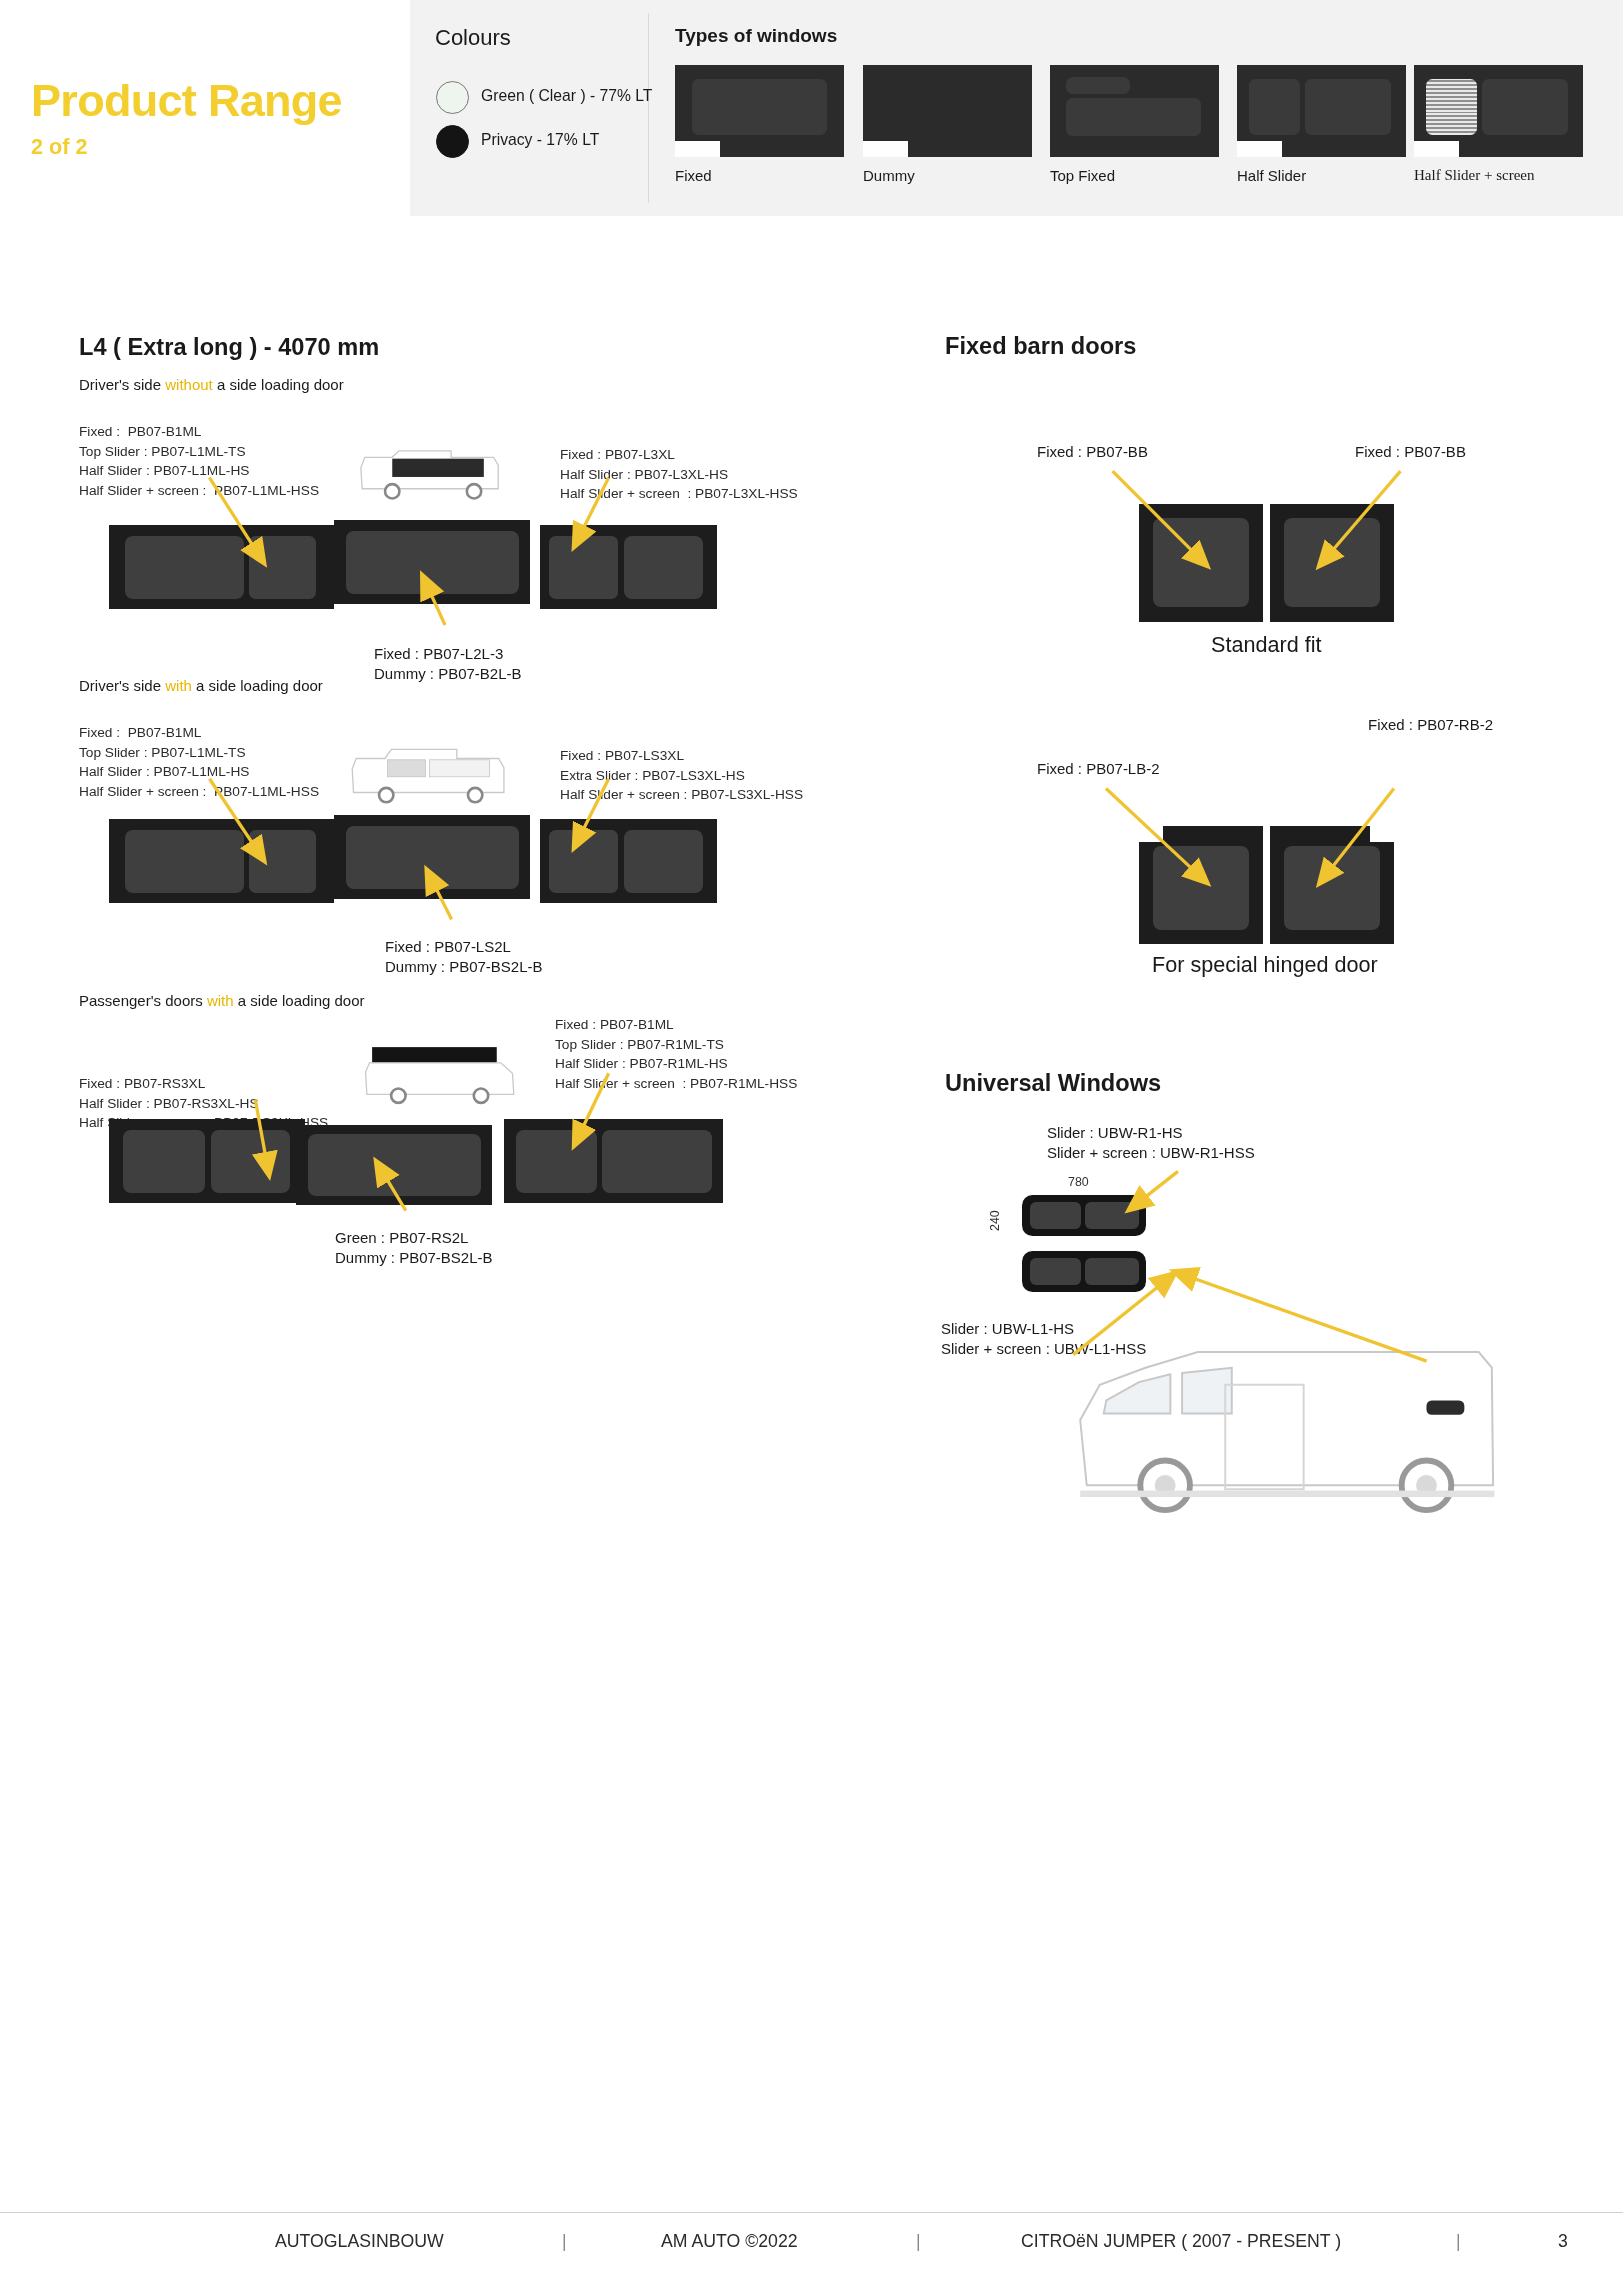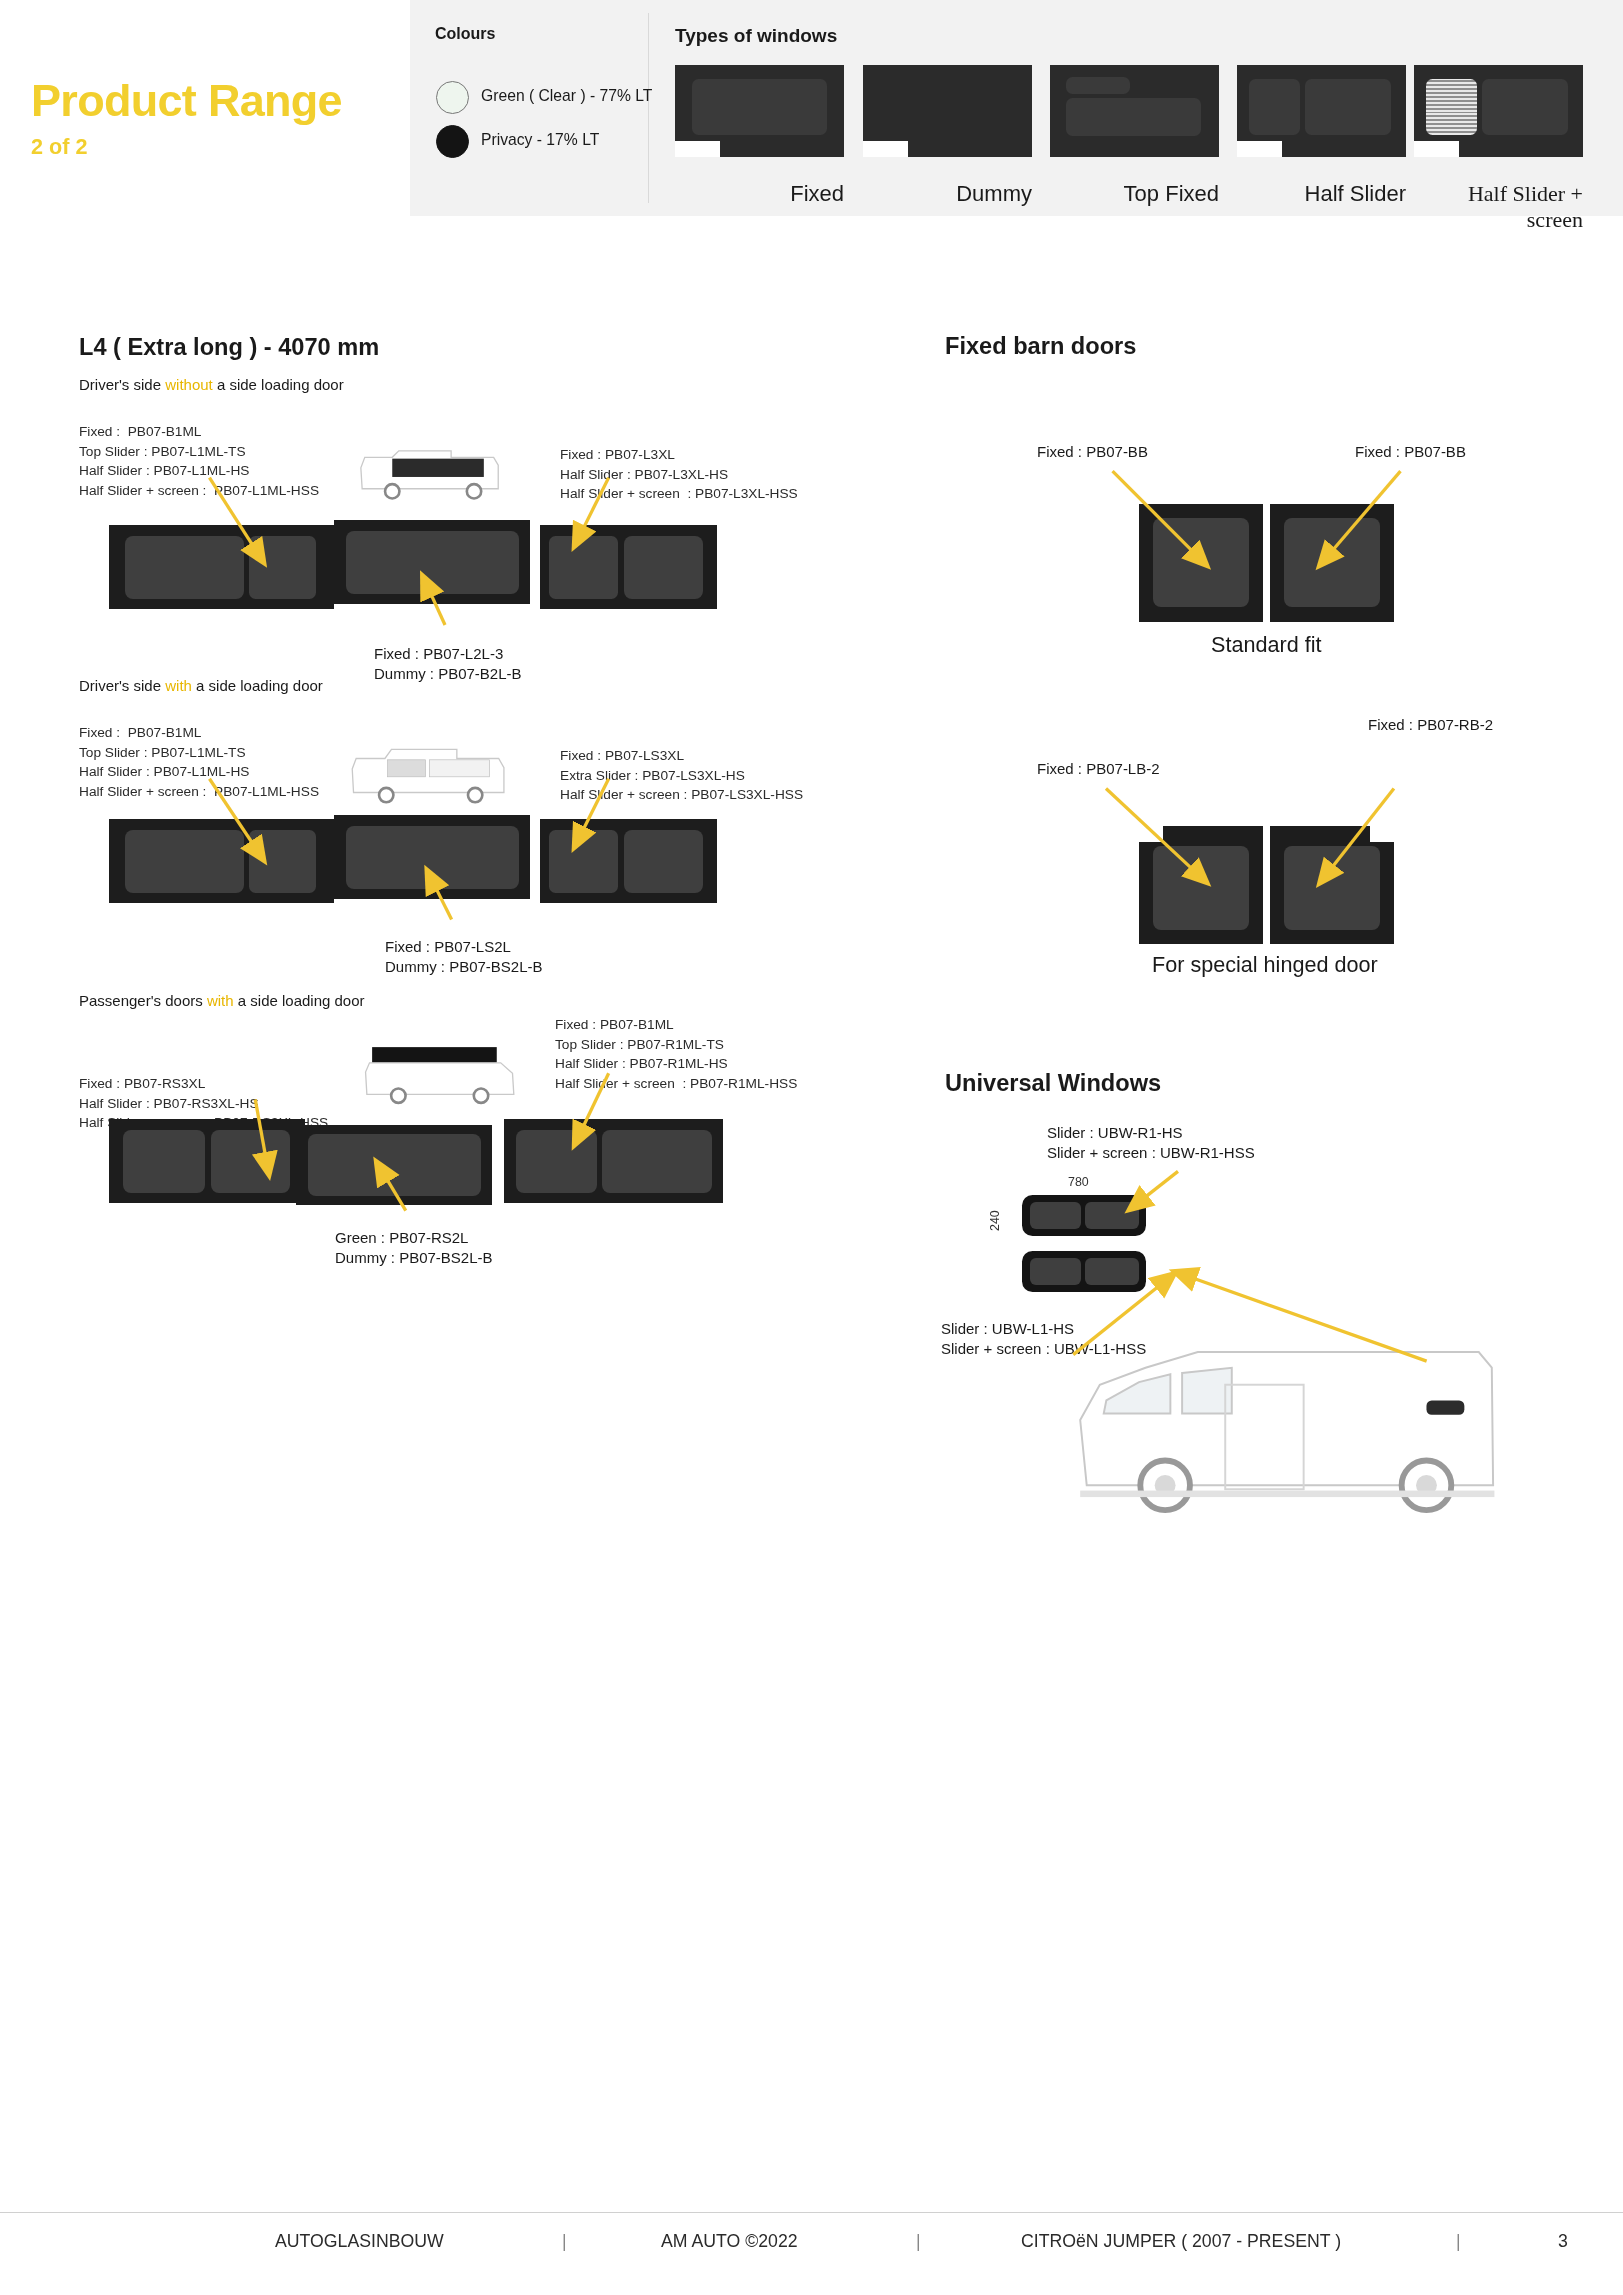--- a/index.html
+++ b/index.html
@@ -16,33 +16,33 @@
     background:#f2f2f2;
   }
   .title{
     position:absolute;left:31px;top:75px;
     font-size:45px;font-weight:bold;color:#f2cf2e;letter-spacing:-0.7px;
   }
   .subtitle{
     position:absolute;left:31px;top:134px;
     font-size:21.6px;font-weight:bold;color:#f2cf2e;
   }
-  .colours-h{position:absolute;left:435px;top:25px;font-size:16px;font-weight:bold;}
+  .colours-h{position:absolute;left:435px;top:25px;font-size:22px;font-weight:normal;}
   .types-h{position:absolute;left:675px;top:25px;font-size:19px;font-weight:bold;}
   .swatch{position:absolute;width:31px;height:31px;border-radius:50%;}
   .sw1{left:436px;top:81px;background:#eef5ee;border:1.3px solid #777;}
   .sw2{left:436px;top:125px;background:#141414;border:1.3px solid #141414;}
   .sw-lab{position:absolute;left:481px;font-size:15.7px;}
   .sw-lab1{top:87px;}
   .sw-lab2{top:131px;}
   .divider-v{position:absolute;left:648px;top:13px;width:1.3px;height:190px;background:#d9d9d9;}
 
   .wtype{position:absolute;top:65px;width:169px;height:92px;background:#2b2b2b;}
   .wtype .inner{position:absolute;background:#3a3a3a;border-radius:6.5px;}
-  .wtype-cap{position:absolute;top:181px;width:169px;text-align:right;font-size:22px;}
+  .wtype-cap{position:absolute;top:167px;width:169px;text-align:left;font-size:15px;}
   .w1{left:675px;} .w2{left:863px;} .w3{left:1050px;} .w4{left:1237px;} .w5{left:1414px;font-family:Liberation Serif, serif;}
   .notch{position:absolute;background:#ffffff;}
 
   
   .sec-h{position:absolute;font-size:23.6px;font-weight:bold;}
   .sub-line{position:absolute;font-size:15px;}
   .hl{color:#e8b600;}
   .codeblk{position:absolute;font-size:13.7px;line-height:19.6px;color:#2b2b2b;white-space:pre;}
   .caption{position:absolute;font-size:15px;line-height:20px;white-space:pre;}
   .bigcap{position:absolute;font-size:21.6px;}

